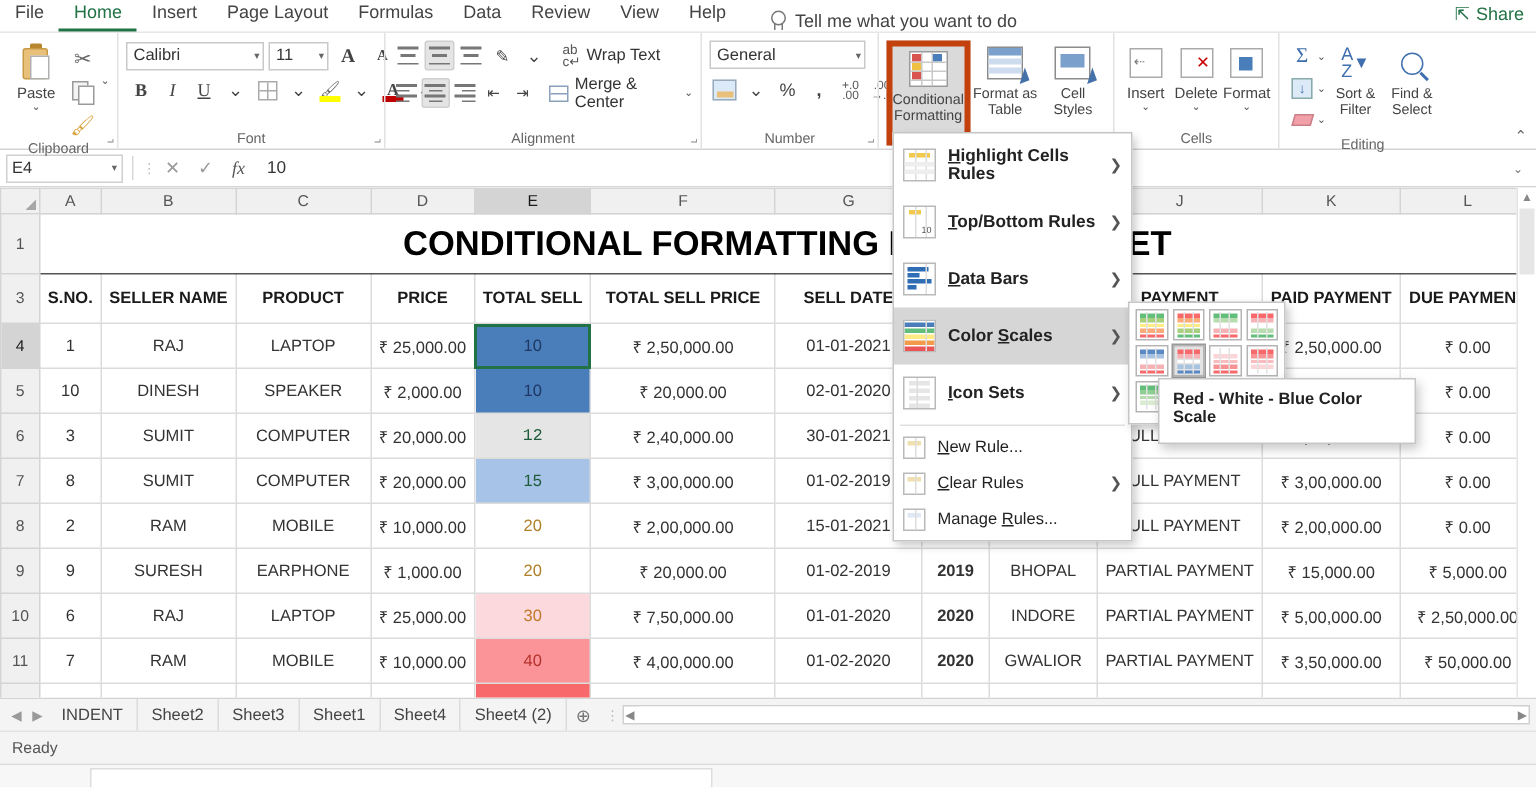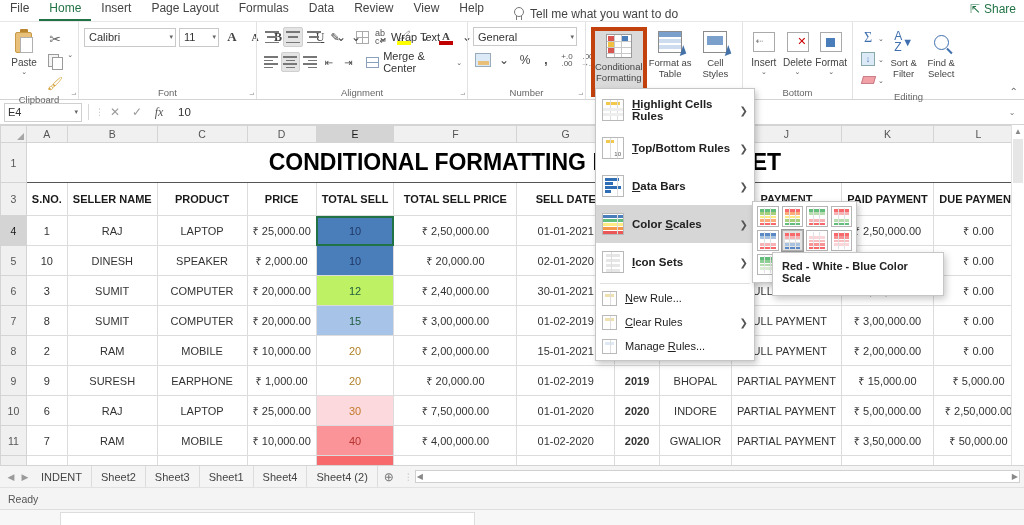--- a/index.html
+++ b/index.html
@@ -265,21 +265,21 @@
           </div>
         <div class="smbtn brush">🖌</div>
       </div>
       <div style="padding-top:20px;"><span class="caret">⌄</span></div>
     </div>
     <div class="grp-lbl">Clipboard</div>
     <div class="dlg"></div>
   </div>
 
   <div class="grp" style="width:178px;">
-    <div class="grp-body" style="flex-direction:row;gap:3px;">
+    <div class="grp-body" style="flex-direction:column;gap:3px;">
       <div style="display:flex;gap:3px;align-items:center;">
         <div class="combo" style="width:92px;">
           <span class="cv">Calibri</span>
           <span class="ar">▾</span>
         </div>
         <div class="combo" style="width:40px;">
           <span class="cv">11</span>
           <span class="ar">▾</span>
         </div>
         <div class="smbtn aa-big">A</div>
@@ -478,21 +478,21 @@
       <div class="bigbtn" style="width:36px;">
         <div class="ic">
             <div class="fmt-ic">
               <span style="position:absolute;left:5px;top:5px;width:9px;height:9px;background:#4a7ebb;"></span>
             </div>
           </div>
         <div class="cap">Format</div>
         <div class="caret">⌄</div>
       </div>
     </div>
-    <div class="grp-lbl">Bottom</div>
+    <div class="grp-lbl">Cells</div>
   </div>
 
   <div class="grp" style="width:112px;">
     <div class="grp-body">
       <div style="display:flex;flex-direction:column;gap:1px;padding-top:1px;">
         <div style="display:flex;align-items:center;">
             <span class="smbtn sigma">Σ</span>
             <span class="caret">⌄</span>
           </div>
         <div style="display:flex;align-items:center;">
@@ -613,21 +613,21 @@
           <td class="cell">FULL PAYMENT</td>
           <td class="cell">₹ 20,000.00</td>
           <td class="cell">₹ 0.00</td>
         </tr>
         <tr>
           <td class="rowhdr">6</td>
           <td class="cell">3</td>
           <td class="cell">SUMIT</td>
           <td class="cell">COMPUTER</td>
           <td class="cell">₹ 20,000.00</td>
-          <td class="cell" style="background: #bef264; color: rgb(31, 92, 60);">12</td>
+          <td class="cell" style="background: #e5e5e5; color: rgb(31, 92, 60); font-family: Liberation Mono, monospace;">12</td>
           <td class="cell">₹ 2,40,000.00</td>
           <td class="cell">30-01-2021</td>
           <td class="cell" style="font-weight: bold;">2021</td>
           <td class="cell">INDORE</td>
           <td class="cell">FULL PAYMENT</td>
           <td class="cell">₹ 2,40,000.00</td>
           <td class="cell">₹ 0.00</td>
         </tr>
         <tr>
           <td class="rowhdr">7</td>

